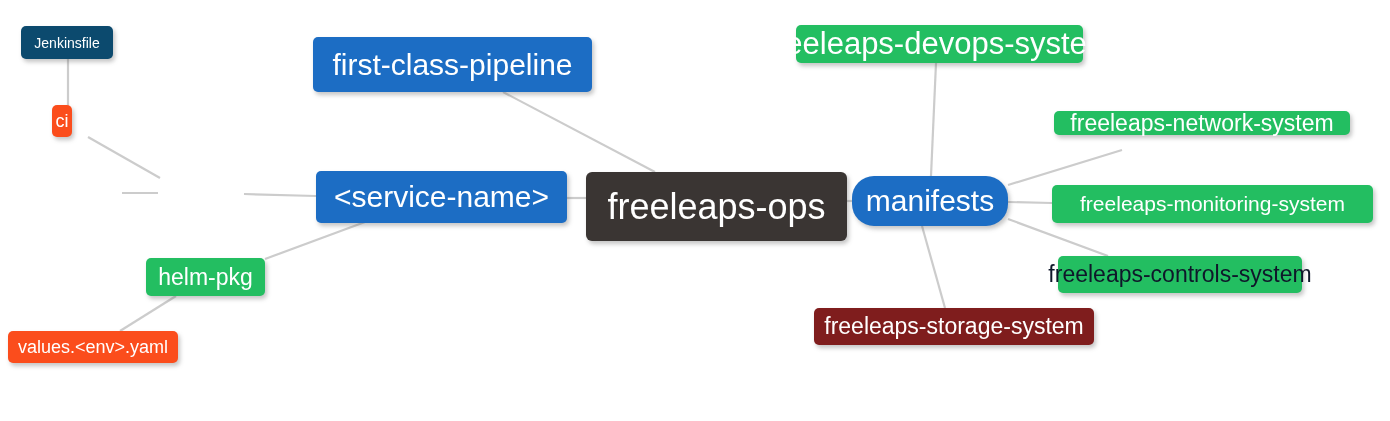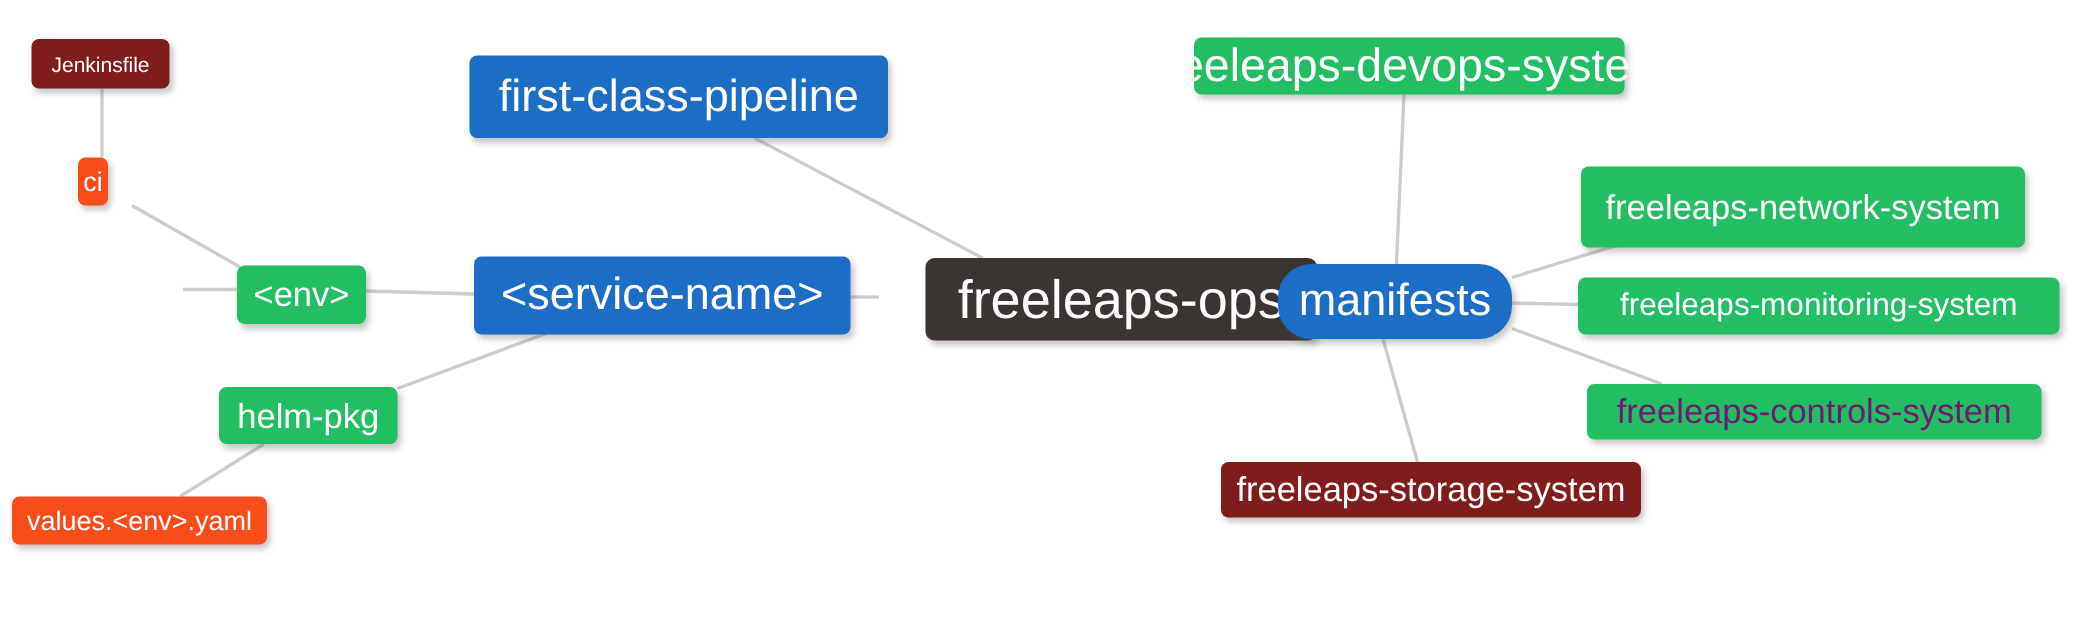--- a/index.html
+++ b/index.html
@@ -51,28 +51,27 @@
     <line x1="503" y1="92" x2="655" y2="172" stroke-width="2.2" fill="none" stroke="#cccccc"></line>
     <line x1="567" y1="198" x2="586" y2="198" stroke-width="2.2" fill="none" stroke="#cccccc"></line>
     <line x1="847" y1="201" x2="852" y2="201" stroke-width="2.2" fill="none" stroke="#cccccc"></line>
     <line x1="936" y1="63" x2="931" y2="176" stroke-width="2.2" fill="none" stroke="#cccccc"></line>
     <line x1="1008" y1="185" x2="1122" y2="150" stroke-width="2.2" fill="none" stroke="#cccccc"></line>
     <line x1="1008" y1="202" x2="1052" y2="203" stroke-width="2.2" fill="none" stroke="#cccccc"></line>
     <line x1="1008" y1="219" x2="1108" y2="256" stroke-width="2.2" fill="none" stroke="#cccccc"></line>
     <line x1="922" y1="226" x2="945" y2="308" stroke-width="2.2" fill="none" stroke="#cccccc"></line>
   </svg>
 
-  <div class="node" style="left: 21px; top: 26px; width: 92px; height: 33px; font-size: 14px; background-color: #7f1d1d; color: rgb(255, 255, 255);">Jenkinsfile</div>
+  <div class="node" style="left: 21px; top: 26px; width: 92px; height: 33px; font-size: 14px; background-color: #0c4a6e; color: rgb(255, 255, 255);">Jenkinsfile</div>
   <div class="node" style="left: 52px; top: 105px; width: 20px; height: 32px; font-size: 18px; background-color: rgb(251, 77, 28); color: rgb(255, 255, 255);">ci</div>
-  <div class="node" style="left: 158px; top: 177px; width: 86px; height: 39px; font-size: 23px; background-color: rgb(35, 190, 97); color: rgb(255, 255, 255);">&lt;env&gt;</div>
   <div class="node" style="left: 146px; top: 258px; width: 119px; height: 38px; font-size: 23px; background-color: rgb(35, 190, 97); color: rgb(255, 255, 255);">helm-pkg</div>
   <div class="node" style="left: 8px; top: 331px; width: 170px; height: 32px; font-size: 18px; background-color: rgb(251, 77, 28); color: rgb(255, 255, 255);">values.&lt;env&gt;.yaml</div>
   <div class="node" style="left: 313px; top: 37px; width: 279px; height: 55px; font-size: 30px; background-color: rgb(28, 109, 196); color: rgb(255, 255, 255);">first-class-pipeline</div>
   <div class="node" style="left: 316px; top: 171px; width: 251px; height: 52px; font-size: 30px; background-color: rgb(28, 109, 196); color: rgb(255, 255, 255);">&lt;service-name&gt;</div>
-  <div class="node root" style="left: 586px; top: 172px; width: 261px; height: 55px; font-size: 36px; background-color: rgb(58, 53, 51); color: rgb(255, 255, 255); margin-left: 31px;">freeleaps-ops</div>
+  <div class="node root" style="left: 586px; top: 172px; width: 261px; height: 69px; font-size: 36px; background-color: rgb(58, 53, 51); color: rgb(255, 255, 255);">freeleaps-ops</div>
   <div class="node" style="left: 852px; top: 176px; width: 156px; height: 50px; font-size: 30px; background-color: rgb(28, 109, 196); color: rgb(255, 255, 255); border-radius: 22px;">manifests</div>
   <div class="node" style="left: 796px; top: 25px; width: 287px; height: 38px; font-size: 31px; background-color: rgb(35, 190, 97); color: rgb(255, 255, 255);">freeleaps-devops-system</div>
-  <div class="node" style="left: 1054px; top: 111px; width: 296px; height: 54px; font-size: 23px; background-color: rgb(35, 190, 97); color: rgb(255, 255, 255);">freeleaps-network-system</div>
+  <div class="node" style="left: 1054px; top: 111px; width: 296px; height: 24px; font-size: 23px; background-color: rgb(35, 190, 97); color: rgb(255, 255, 255);">freeleaps-network-system</div>
   <div class="node" style="left: 1052px; top: 185px; width: 321px; height: 38px; font-size: 21px; background-color: rgb(35, 190, 97); color: rgb(255, 255, 255);">freeleaps-monitoring-system</div>
-  <div class="node" style="left: 1058px; top: 256px; width: 303px; height: 37px; font-size: 23px; background-color: rgb(35, 190, 97); color: #701a75;">freeleaps-controls-system</div>
+  <div class="node" style="left: 1058px; top: 256px; width: 244px; height: 37px; font-size: 23px; background-color: rgb(35, 190, 97); color: #0f172a;">freeleaps-controls-system</div>
   <div class="node" style="left: 814px; top: 308px; width: 280px; height: 37px; font-size: 23px; background-color: #7f1d1d; color: rgb(255, 255, 255);">freeleaps-storage-system</div>
 
 </div>
 
 </body></html>

